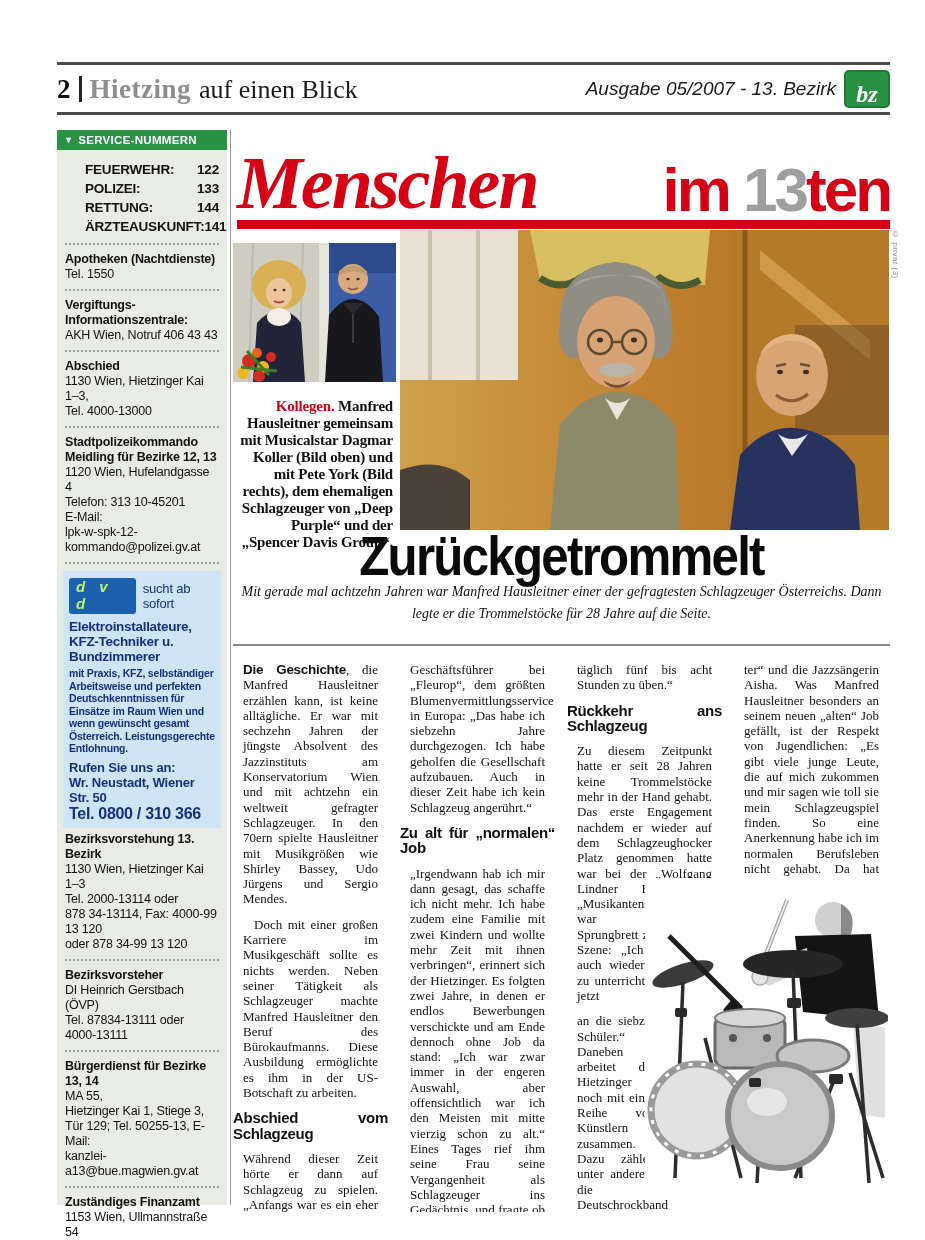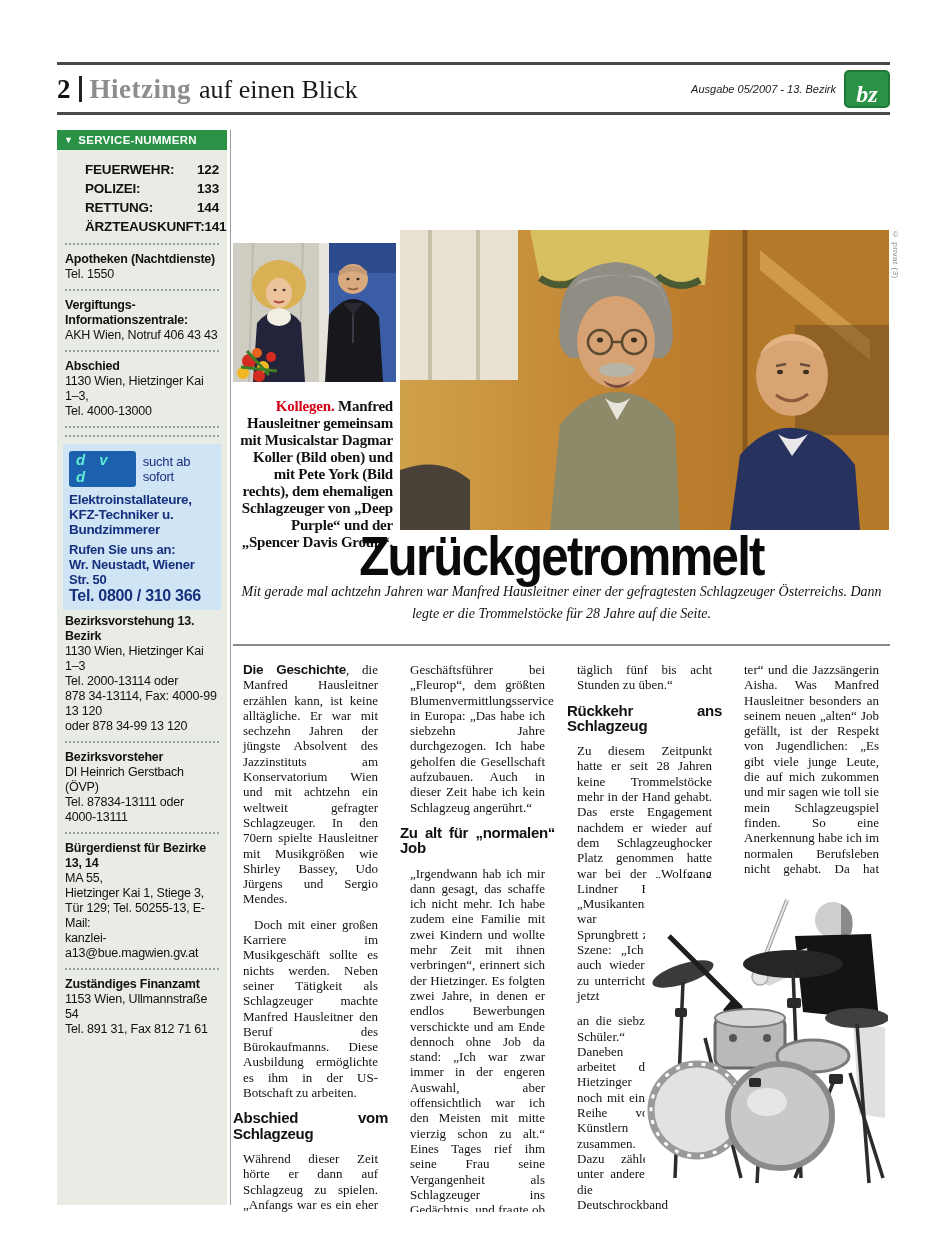--- a/index.html
+++ b/index.html
@@ -10,41 +10,41 @@
   .rule.top{top:62px;}
   .rule.mid{top:112px;}
   .pageheader{position:absolute;left:57px;top:68px;width:833px;height:42px;
               display:flex;align-items:center;justify-content:space-between;}
   .hleft{display:flex;align-items:baseline;gap:8px;}
   .pagenum{font-family:"Liberation Serif",serif;font-weight:bold;font-size:27px;}
   .vbar{display:inline-block;width:3px;height:26px;background:#222;align-self:center;}
   .section{font-family:"Liberation Serif",serif;font-weight:bold;font-size:27px;color:#8d8d8d;letter-spacing:.5px;}
   .tagline{font-family:"Liberation Serif",serif;font-size:26px;color:#1a1a1a;text-align:right;}
   .hright{display:flex;align-items:center;gap:8px;}
-  .issue{font-family:"Liberation Sans",sans-serif;font-style:italic;font-size:11px;color:#1a1a1a;}
+  .issue{font-family:"Liberation Sans",sans-serif;font-style:italic;font-size:19px;color:#1a1a1a;}
   .bzlogo{width:42px;height:34px;background:#2a9245;border:2px solid #1f7a35;border-radius:5px;
           display:flex;align-items:flex-end;justify-content:center;}
   .bzlogo span{color:#fff;font-family:"Liberation Serif",serif;font-style:italic;font-weight:bold;font-size:24px;line-height:1;}
   
   .colrule{position:absolute;left:230px;top:130px;width:1px;height:1075px;background:#9a9a9a;}
   .sidebar{position:absolute;left:57px;top:130px;width:170px;height:1075px;background:#e9ece4;
            font-family:"Liberation Sans",sans-serif;}
   .sb-head{height:20px;background:#2a9245;color:#fff;font-weight:bold;font-size:11.5px;
            display:flex;align-items:center;gap:5px;padding:0 7px;letter-spacing:.3px;}
   .sb-head .tri{font-size:9px;}
   .sb-body{padding:10px 8px 0 8px;font-size:12.5px;line-height:15px;color:#111;}
   .em-row{display:flex;justify-content:space-between;font-weight:bold;font-size:13.5px;line-height:19px;letter-spacing:-0.2px;padding-left:20px;}
   .dots{border-top:2px dotted #98a296;margin:7px 0 7px 0;}
   .s-title{font-weight:bold;letter-spacing:-0.2px;white-space:pre-line;}
   .s-text{white-space:pre-line;overflow-wrap:anywhere;letter-spacing:-0.2px;}
   
   .ad{background:#cfe4f4;margin:2px -2px;padding:7px 6px;color:#16307e;}
   .ad-toprow{display:flex;align-items:center;gap:7px;}
   .dvdbox{background:#1c61ae;border-radius:3px;padding:1px 7px;}
-  .dvdbox span{color:#5eead4;font-weight:bold;font-style:italic;font-size:15px;letter-spacing:5px;}
+  .dvdbox span{color:#bef264;font-weight:bold;font-style:italic;font-size:15px;letter-spacing:5px;}
   .ad-sucht{font-size:13px;letter-spacing:-0.2px;}
   .ad-title{font-weight:bold;font-size:13.5px;line-height:15px;margin-top:5px;letter-spacing:-0.3px;}
   .ad-body{font-weight:bold;font-size:10.5px;line-height:12.5px;margin-top:3px;letter-spacing:-0.2px;}
   .ad-call{font-weight:bold;font-size:13px;line-height:15px;margin-top:5px;white-space:pre-line;letter-spacing:-0.2px;}
   .ad-tel{font-weight:bold;font-size:16px;margin-top:1px;letter-spacing:-0.3px;}
   
   .main{position:absolute;left:233px;top:130px;width:657px;height:1085px;}
   .masthead{position:absolute;left:4px;top:4px;width:653px;height:95px;}
   .mh-row{display:flex;justify-content:space-between;align-items:flex-end;height:84px;}
   .mh-menschen{font-family:"Liberation Serif",serif;font-style:italic;font-weight:bold;
@@ -137,28 +137,37 @@
 Informationszentrale:</div>
           <div class="s-text">AKH Wien, Notruf 406 43 43</div>
         </div>
       <div class="dots"></div>
       <div>
           <div class="s-title">Abschied</div>
           <div class="s-text">1130 Wien, Hietzinger Kai 1–3,
 Tel. 4000-13000</div>
         </div>
       <div class="dots"></div>
+      <div>
+          <div class="s-title">Stadtpolizeikommando
+Meidling für Bezirke 12, 13</div>
+          <div class="s-text">1120 Wien, Hufelandgasse 4
+Telefon: 313 10-45201
+E-Mail:
+lpk-w-spk-12-kommando@polizei.gv.at</div>
+        </div>
       <div class="dots"></div>
 
       <div class="ad">
         <div class="ad-toprow">
           <span class="dvdbox"><span>d v d</span></span>
           <span class="ad-sucht">sucht ab sofort</span>
         </div>
         <div class="ad-title">Elektroinstallateure, KFZ-Techniker u. Bundzimmerer</div>
+        <div class="ad-body">mit Praxis, KFZ, selbständiger Arbeitsweise und perfekten Deutschkenntnissen für Einsätze im Raum Wien und wenn gewünscht gesamt Österreich. Leistungsgerechte Entlohnung.</div>
         <div class="ad-call">Rufen Sie uns an:
 Wr. Neustadt, Wiener Str. 50</div>
         <div class="ad-tel">Tel. 0800 / 310 366</div>
       </div>
       <div class="dots" style="border-top:none;margin:4px 0;"></div>
 
       <div>
           <div class="s-title">Bezirksvorstehung 13. Bezirk</div>
           <div class="s-text">1130 Wien, Hietzinger Kai 1–3
 Tel. 2000-13114 oder
@@ -185,20 +194,27 @@
           <div class="s-title">Zuständiges Finanzamt</div>
           <div class="s-text">1153 Wien, Ullmannstraße 54
 Tel. 891 31, Fax 812 71 61</div>
         </div>
 
     </div>
   </aside>
 
   <main class="main">
 
+    <div class="masthead">
+      <div class="mh-row">
+        <span class="mh-menschen">Menschen</span>
+        <span><span class="mh-sans">im</span><span class="mh-sans">&nbsp;</span><span class="mh-sans mh-gray">13</span><span class="mh-sans">ten</span></span>
+      </div>
+      <div class="mh-bar"></div>
+    </div>
 
     <svg class="photo-small" viewBox="0 0 163 139" xmlns="http://www.w3.org/2000/svg">
       <rect width="163" height="139" fill="#d4d2ca"></rect>
       <rect x="0" y="0" width="88" height="139" fill="#cfccc2"></rect>
       <line x1="20" y1="0" x2="16" y2="139" stroke="#bdbab0" stroke-width="2"></line>
       <line x1="70" y1="0" x2="66" y2="139" stroke="#bdbab0" stroke-width="2"></line>
       <rect x="86" y="0" width="10" height="139" fill="#e6e3da"></rect>
       <rect x="96" y="0" width="67" height="139" fill="#3a5da5"></rect>
       <rect x="96" y="0" width="67" height="30" fill="#2c4a8c"></rect>
 

